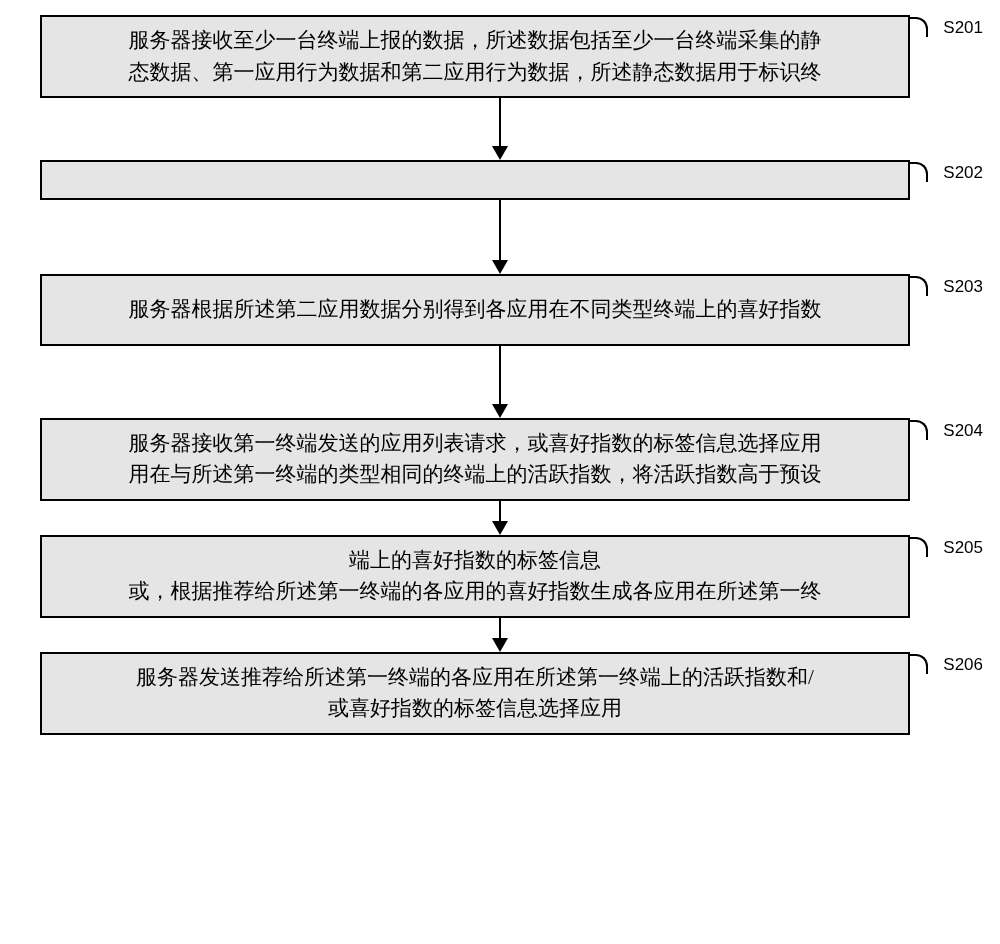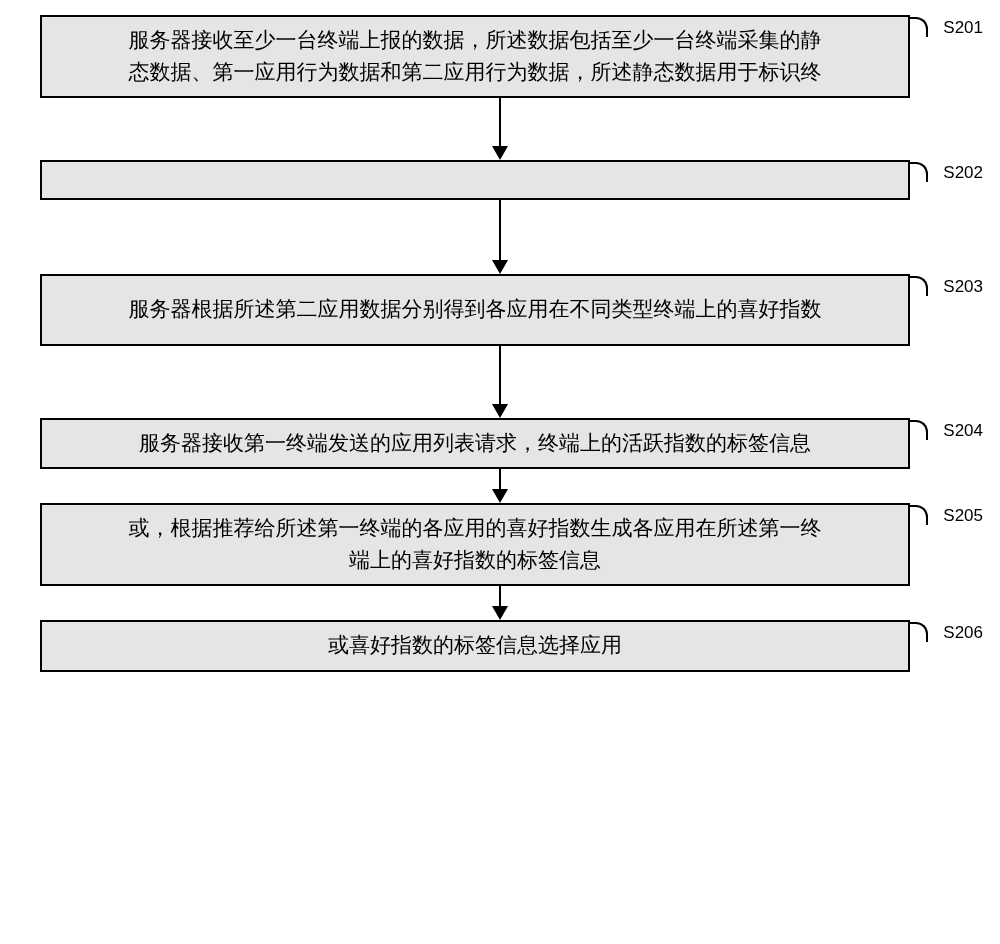--- a/index.html
+++ b/index.html
@@ -112,44 +112,46 @@
       <span class="step-label">S203</span>
     </div>
   </div>
   <div class="arrow-down">
     <div class="arrow-line" style="height:58px"></div>
     <div class="arrow-head"></div>
   </div>
 
   <div class="step-row">
     <div class="step-box">
-      <span class="text-line">服务器接收第一终端发送的应用列表请求，终端上的活跃指数的标签信息</span>
+      <span class="text-line">服务器接收第一终端发送的应用列表请求，或喜好指数的标签信息选择应用</span>
+      <span class="text-line">用在与所述第一终端的类型相同的终端上的活跃指数，将活跃指数高于预设</span>
       <div class="label-connector"></div>
       <span class="step-label">S204</span>
     </div>
   </div>
   <div class="arrow-down">
     <div class="arrow-line" style="height:20px"></div>
     <div class="arrow-head"></div>
   </div>
 
   <div class="step-row">
     <div class="step-box">
+      <span class="text-line">端上的喜好指数的标签信息</span>
       <span class="text-line">或，根据推荐给所述第一终端的各应用的喜好指数生成各应用在所述第一终</span>
-      <span class="text-line">端上的喜好指数的标签信息</span>
       <div class="label-connector"></div>
       <span class="step-label">S205</span>
     </div>
   </div>
   <div class="arrow-down">
     <div class="arrow-line" style="height:20px"></div>
     <div class="arrow-head"></div>
   </div>
 
   <div class="step-row">
     <div class="step-box">
+      <span class="text-line">服务器发送推荐给所述第一终端的各应用在所述第一终端上的活跃指数和/</span>
       <span class="text-line">或喜好指数的标签信息选择应用</span>
       <div class="label-connector"></div>
       <span class="step-label">S206</span>
     </div>
   </div>
 
 </div>
 
 </body></html>

